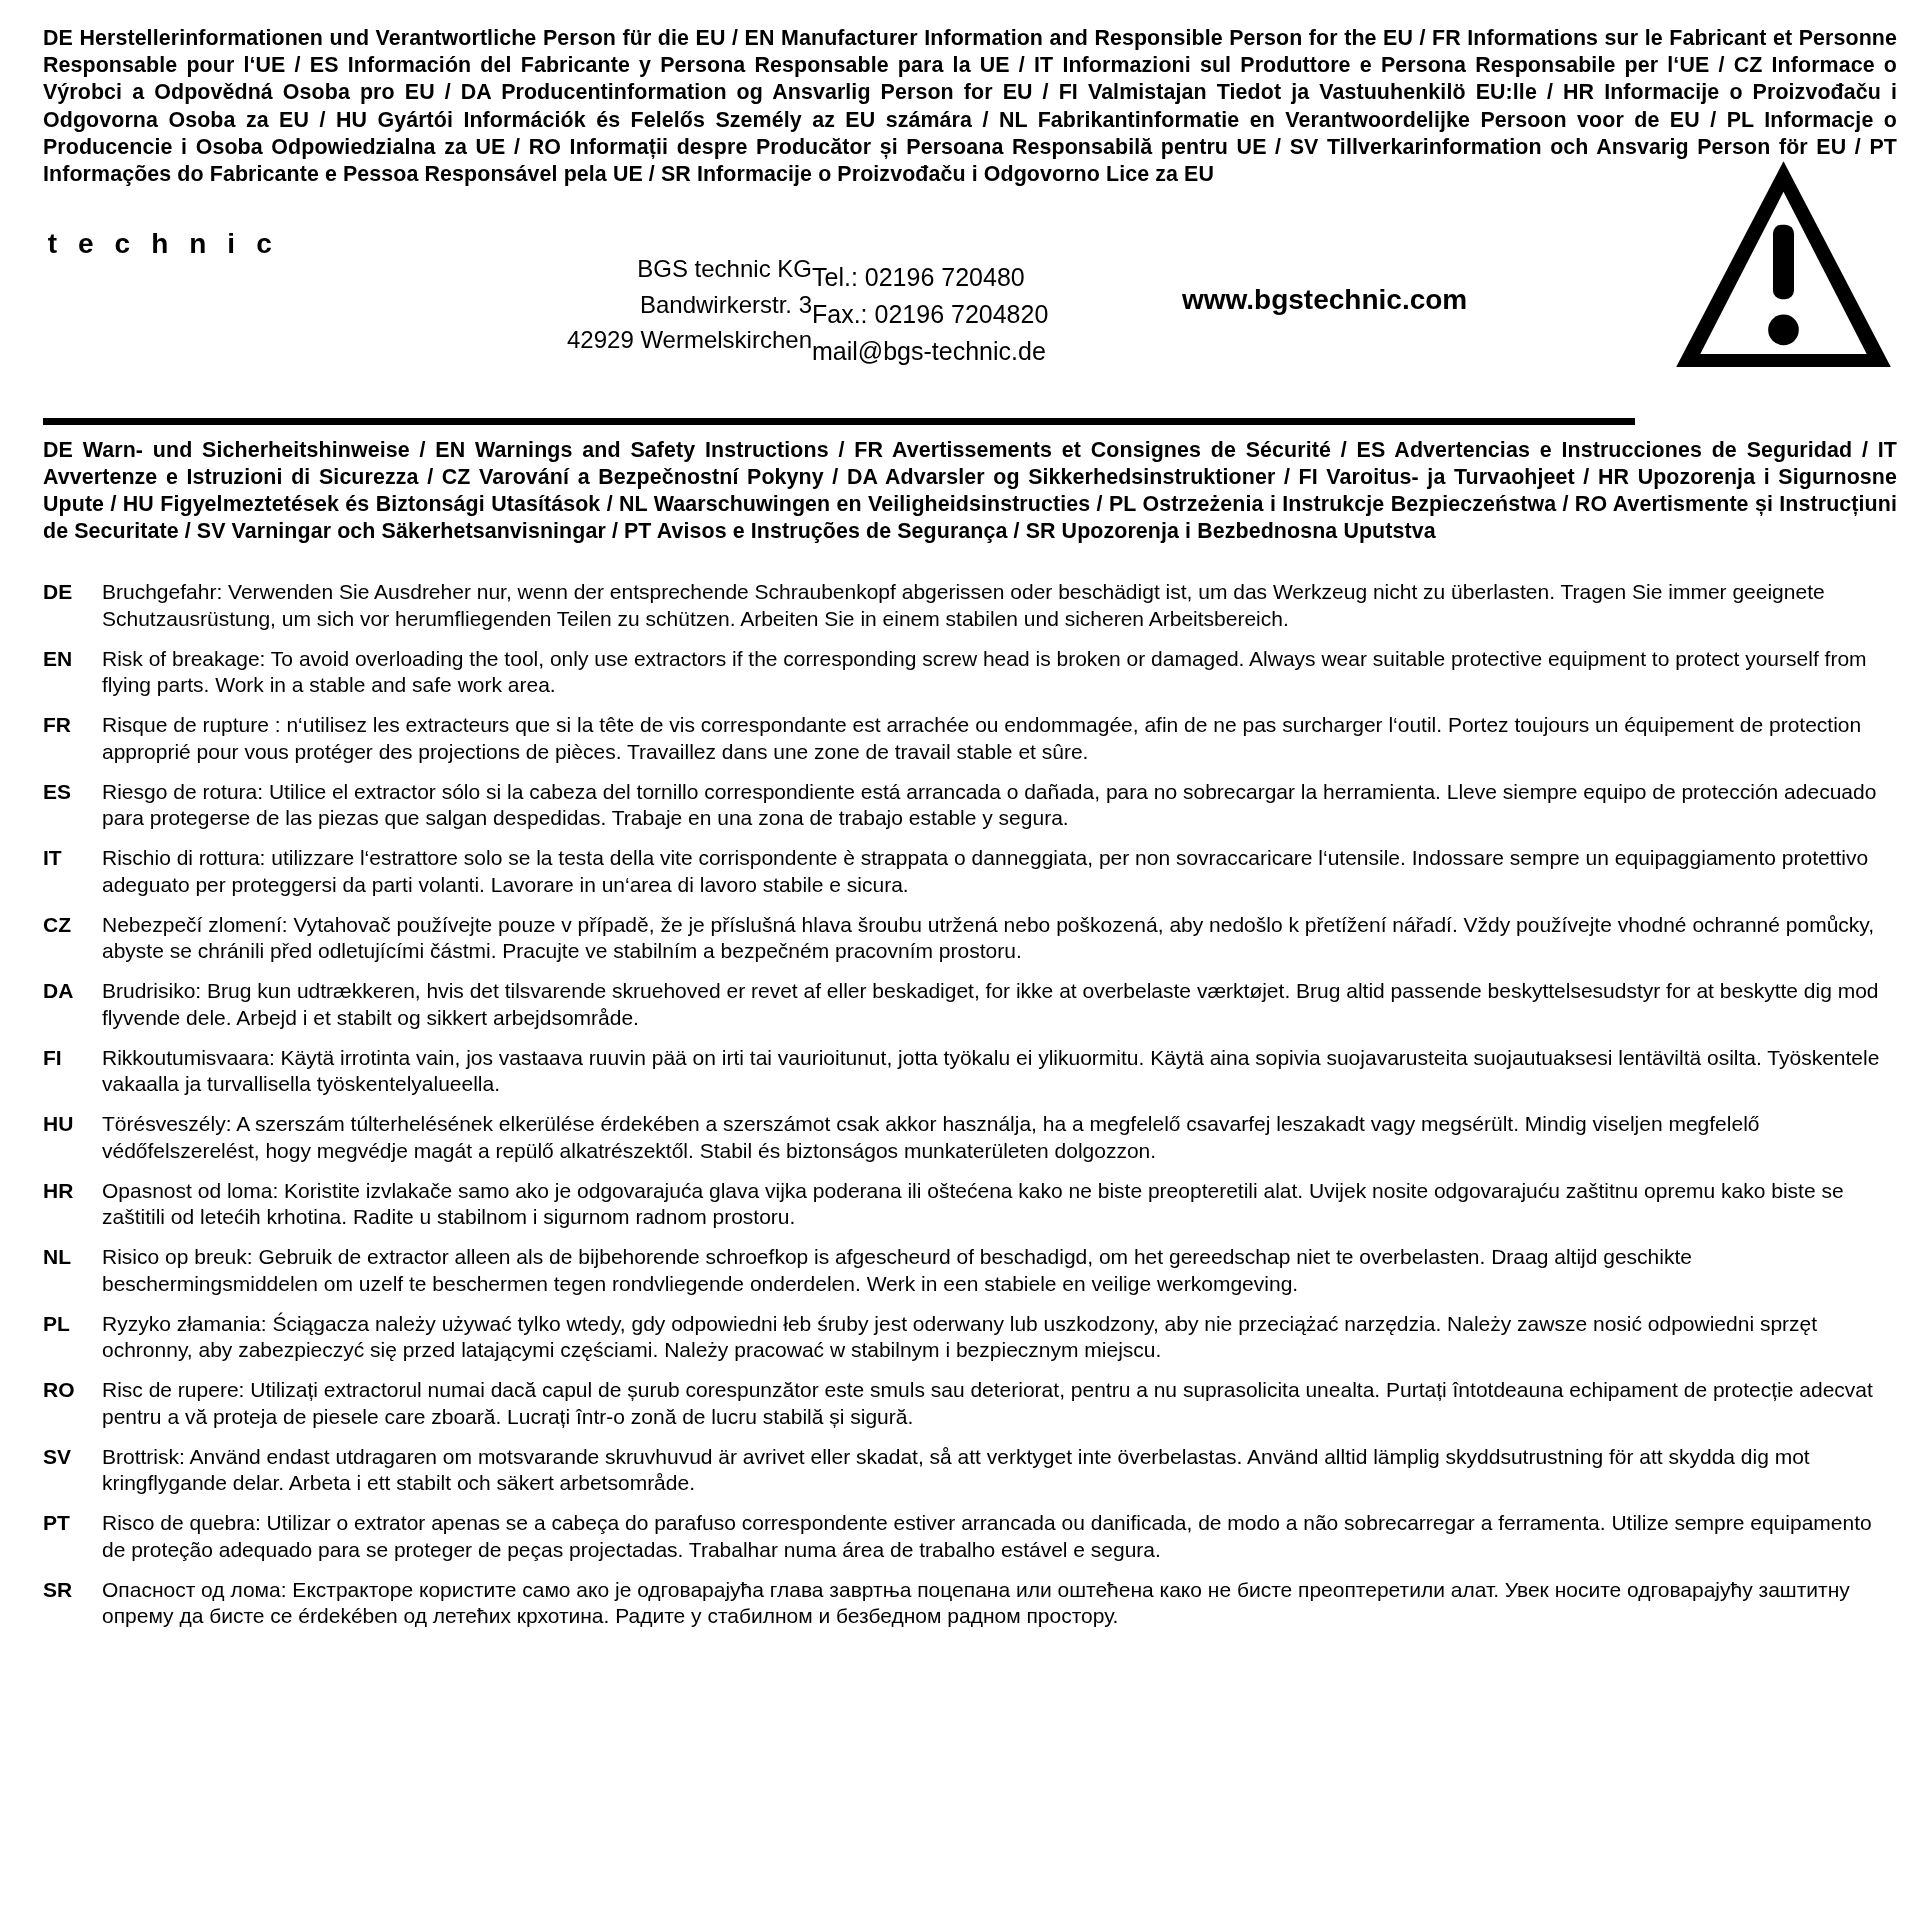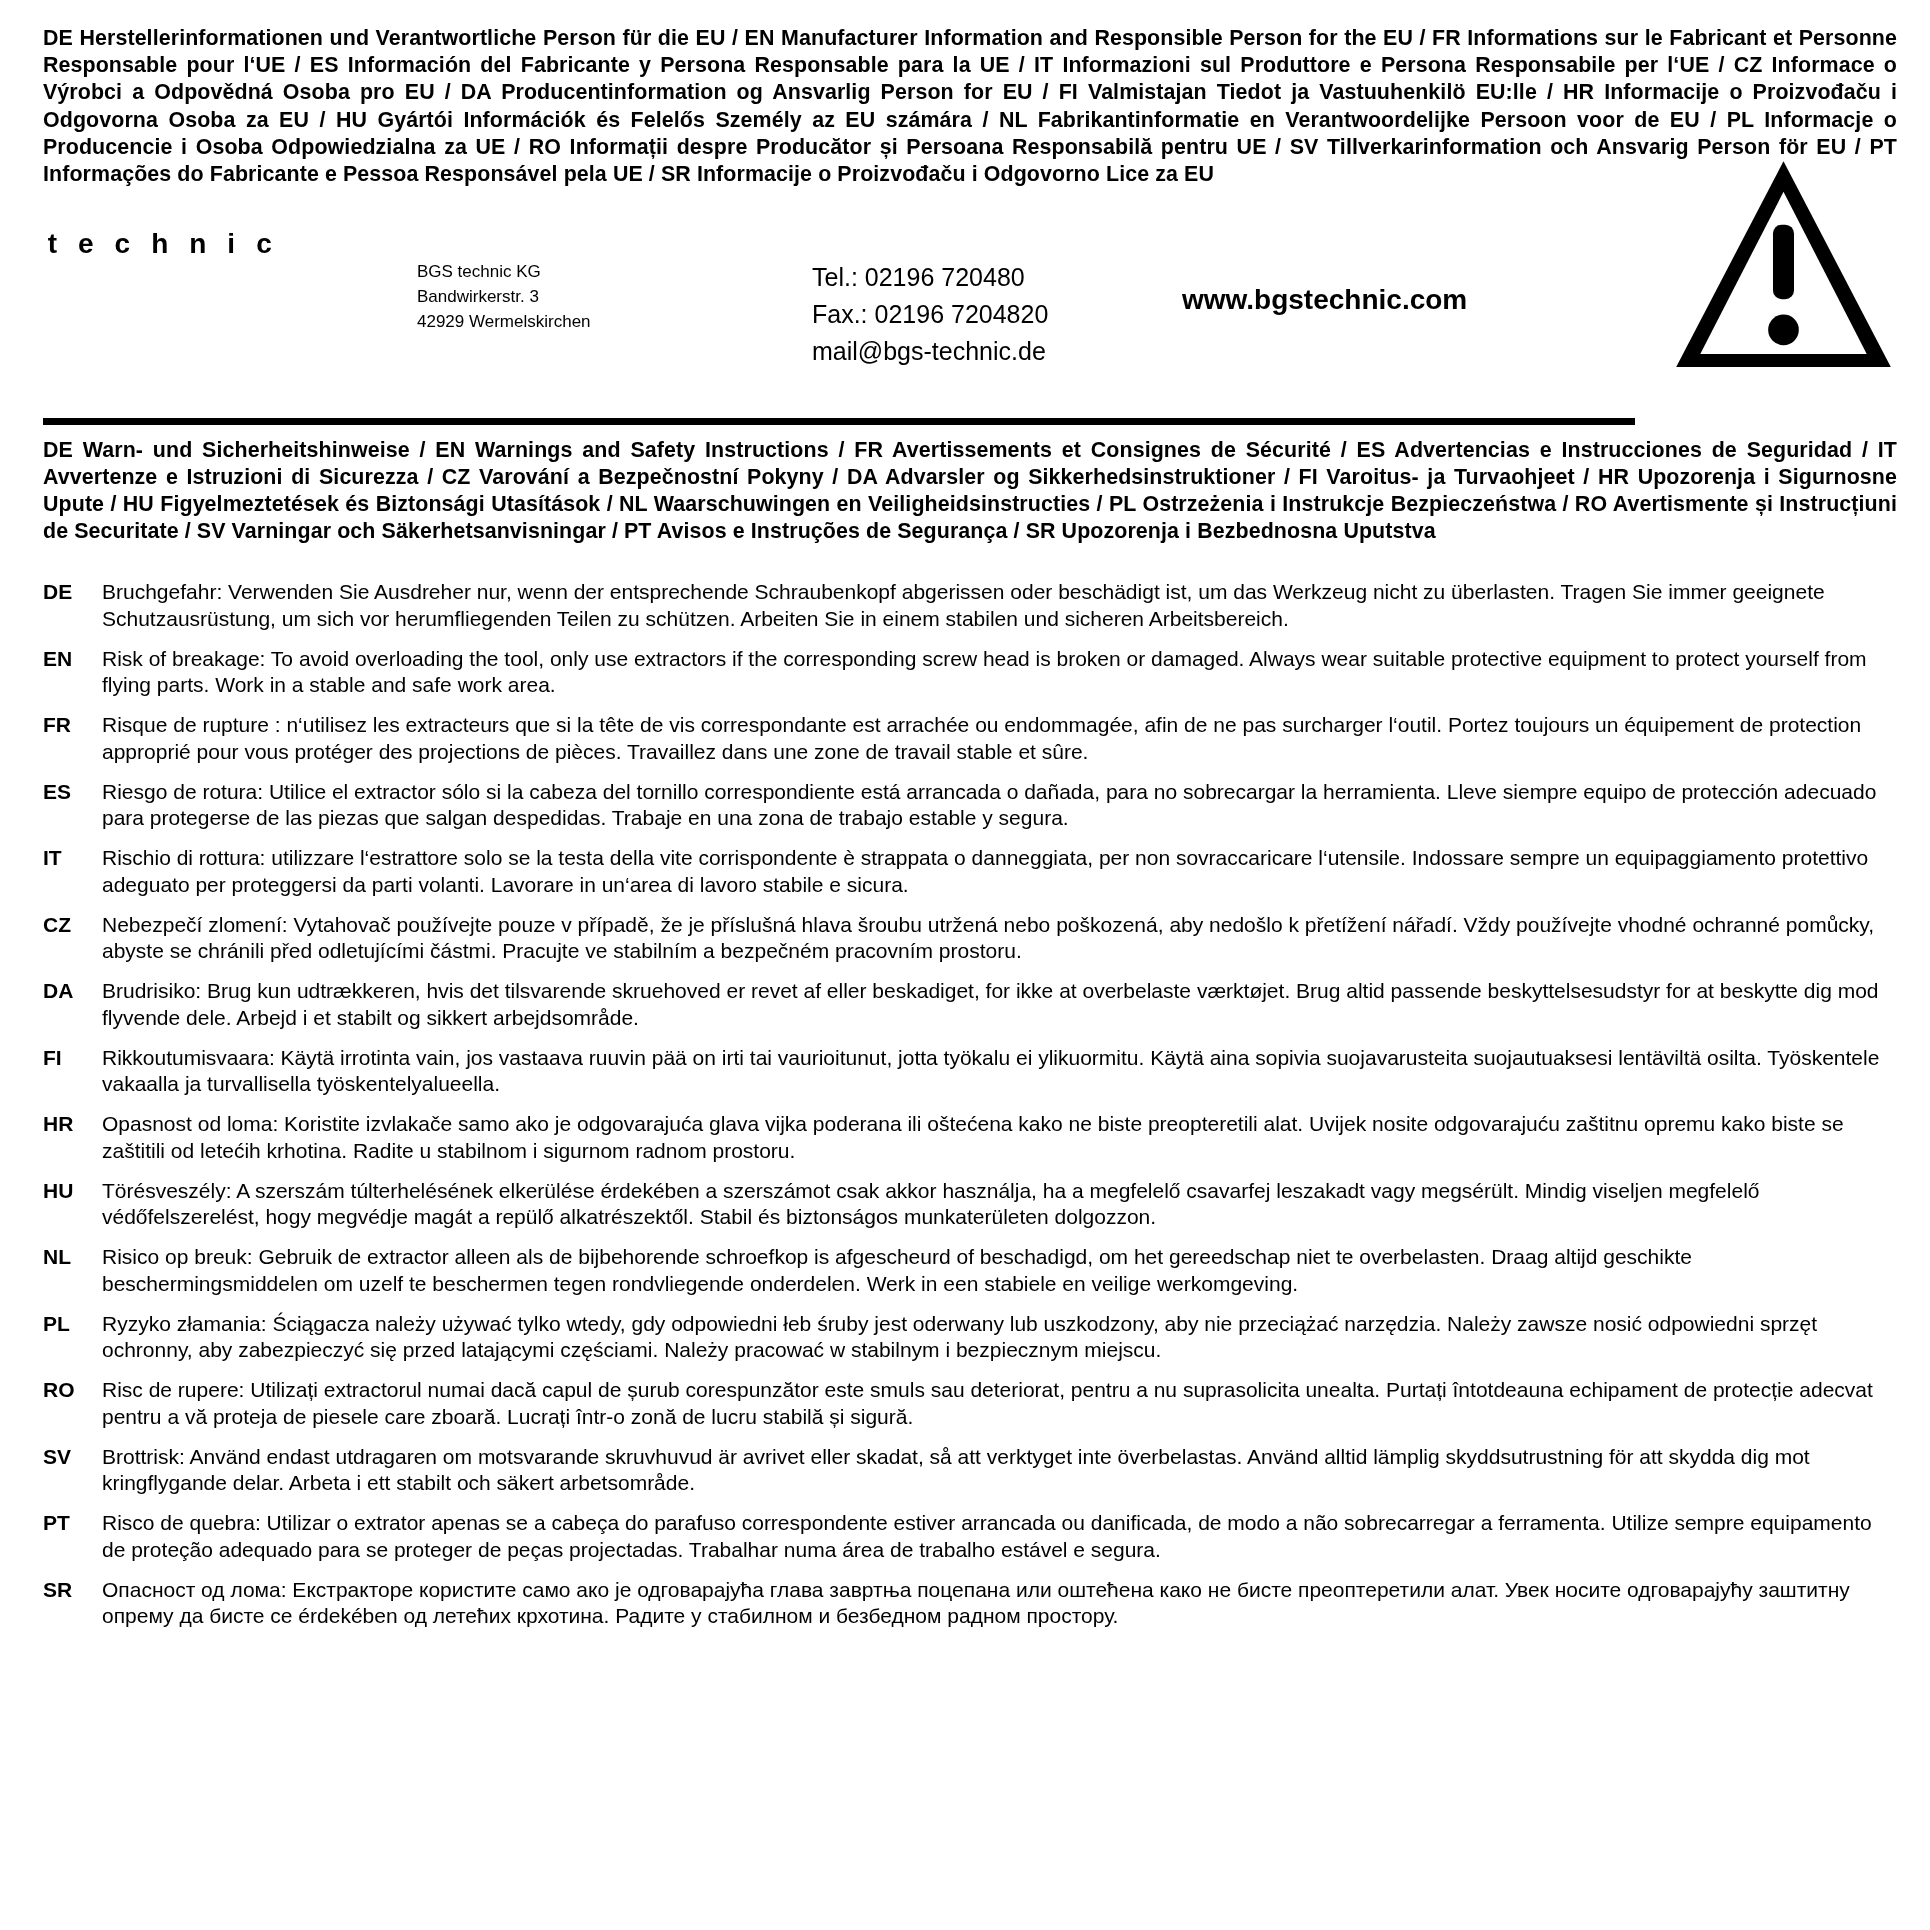--- a/index.html
+++ b/index.html
@@ -51,25 +51,26 @@
     margin-left: 11px;
   }
   .logo-sub {
     font-weight: bold;
     font-size: 28px;
     letter-spacing: 21px;
     margin-top: 0px;
     margin-left: 4.7px;
   }
   .addr {
-    margin-top: 31px;
+    margin-top: 23px;
     width: 395px;
-    font-size: 17px;
+    font-size: 24px;
     line-height: 1.48;
     flex: none;
+    text-align: right;
   }
   .contact {
     margin-top: 31px;
     width: 370px;
     font-size: 25px;
     line-height: 1.48;
     flex: none;
   }
   .website {
     margin-top: 56px;
@@ -173,28 +174,28 @@
       </div>
     <div class="safety-item">
         <span class="code">DA</span>
         <span class="text">Brudrisiko: Brug kun udtrækkeren, hvis det tilsvarende skruehoved er revet af eller beskadiget, for ikke at overbelaste værktøjet. Brug altid passende beskyttelsesudstyr for at beskytte dig mod flyvende dele. Arbejd i et stabilt og sikkert arbejdsområde.</span>
       </div>
     <div class="safety-item">
         <span class="code">FI</span>
         <span class="text">Rikkoutumisvaara: Käytä irrotinta vain, jos vastaava ruuvin pää on irti tai vaurioitunut, jotta työkalu ei ylikuormitu. Käytä aina sopivia suojavarusteita suojautuaksesi lentäviltä osilta. Työskentele vakaalla ja turvallisella työskentelyalueella.</span>
       </div>
     <div class="safety-item">
+        <span class="code">HU</span>
+        <span class="text">Törésveszély: A szerszám túlterhelésének elkerülése érdekében a szerszámot csak akkor használja, ha a megfelelő csavarfej leszakadt vagy megsérült. Mindig viseljen megfelelő védőfelszerelést, hogy megvédje magát a repülő alkatrészektől. Stabil és biztonságos munkaterületen dolgozzon.</span>
+      </div>
+    <div class="safety-item">
         <span class="code">HR</span>
         <span class="text">Opasnost od loma: Koristite izvlakače samo ako je odgovarajuća glava vijka poderana ili oštećena kako ne biste preopteretili alat. Uvijek nosite odgovarajuću zaštitnu opremu kako biste se zaštitili od letećih krhotina. Radite u stabilnom i sigurnom radnom prostoru.</span>
       </div>
     <div class="safety-item">
-        <span class="code">HU</span>
-        <span class="text">Törésveszély: A szerszám túlterhelésének elkerülése érdekében a szerszámot csak akkor használja, ha a megfelelő csavarfej leszakadt vagy megsérült. Mindig viseljen megfelelő védőfelszerelést, hogy megvédje magát a repülő alkatrészektől. Stabil és biztonságos munkaterületen dolgozzon.</span>
-      </div>
-    <div class="safety-item">
         <span class="code">NL</span>
         <span class="text">Risico op breuk: Gebruik de extractor alleen als de bijbehorende schroefkop is afgescheurd of beschadigd, om het gereedschap niet te overbelasten. Draag altijd geschikte beschermingsmiddelen om uzelf te beschermen tegen rondvliegende onderdelen. Werk in een stabiele en veilige werkomgeving.</span>
       </div>
     <div class="safety-item">
         <span class="code">PL</span>
         <span class="text">Ryzyko złamania: Ściągacza należy używać tylko wtedy, gdy odpowiedni łeb śruby jest oderwany lub uszkodzony, aby nie przeciążać narzędzia. Należy zawsze nosić odpowiedni sprzęt ochronny, aby zabezpieczyć się przed latającymi częściami. Należy pracować w stabilnym i bezpiecznym miejscu.</span>
       </div>
     <div class="safety-item">
         <span class="code">RO</span>
         <span class="text">Risc de rupere: Utilizați extractorul numai dacă capul de șurub corespunzător este smuls sau deteriorat, pentru a nu suprasolicita unealta. Purtați întotdeauna echipament de protecție adecvat pentru a vă proteja de piesele care zboară. Lucrați într-o zonă de lucru stabilă și sigură.</span>

